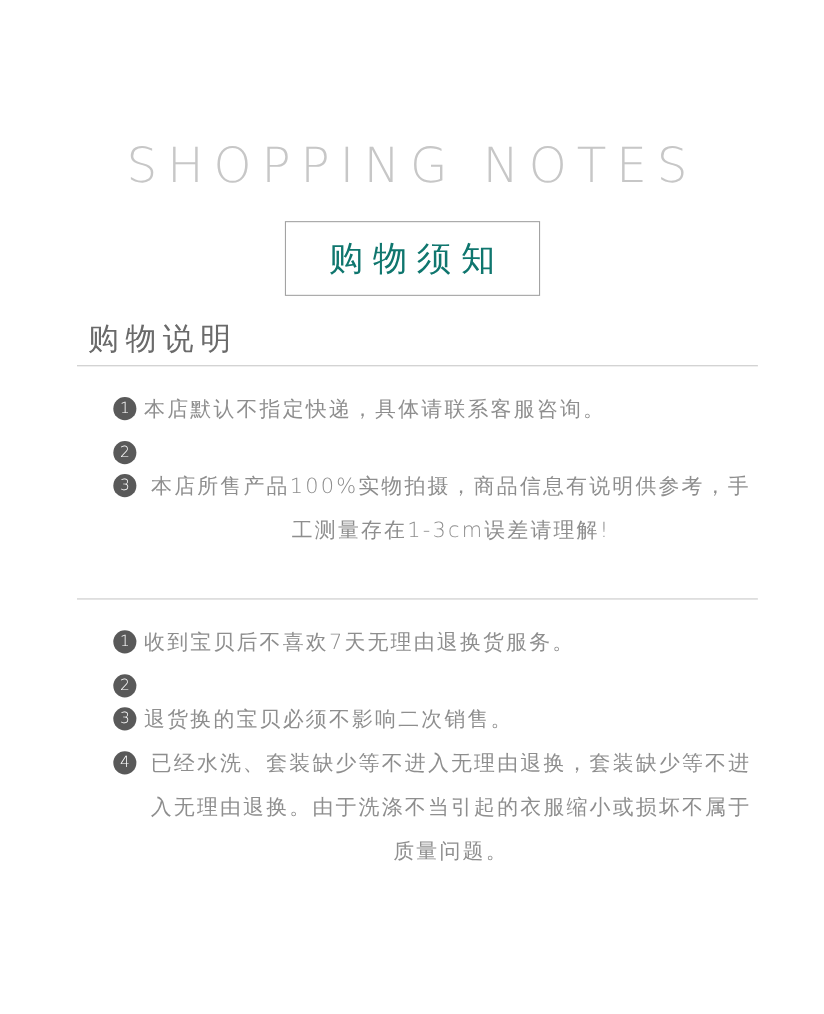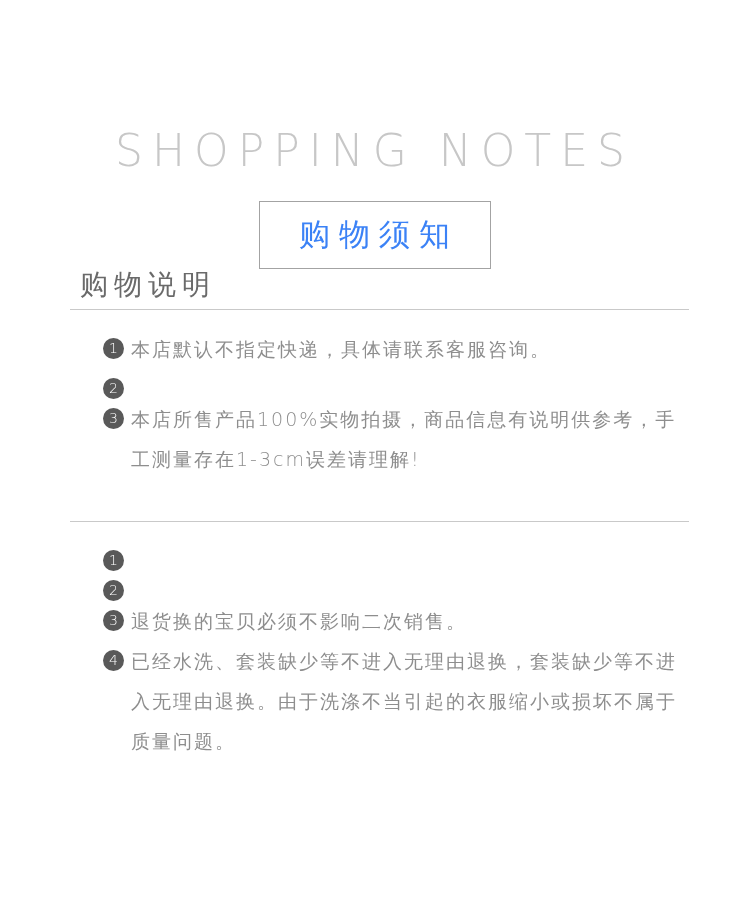--- a/index.html
+++ b/index.html
@@ -27,27 +27,27 @@
     width: 232px;
     height: 68px;
     border: 1.5px solid #a3a3a3;
     margin: 26px auto 0;
     display: flex;
     align-items: center;
     justify-content: center;
   }
   .title-box-label {
     font-size: 31px;
-    color: #3b82f6;
+    color: #0f766e;
     letter-spacing: 9px;
     padding-left: 9px; 
     font-weight: 300;
   }
   section { margin: 0 60px 0 70px; }
-  .sec-shopping { }
+  .sec-shopping { margin-top: 23px; }
   .sec-returns  { margin-top: 42px; }
   .sec-heading {
     margin: 0 0 0 10px;
     font-size: 28px;
     font-weight: 400;
     color: #6a6a6a;
     letter-spacing: 6px;
     line-height: 1.15;
   }
   .sec-rule {
@@ -75,21 +75,21 @@
     height: 21px;
     margin: 9px 7px 0 0;
     border-radius: 50%;
     background: #595959;
     color: #ffffff;
     font-size: 14px;
     line-height: 21px;
     text-align: center;
     letter-spacing: 0;
   }
-  .item-text { max-width: 560px; }
+  .item-text { max-width: 560px; text-align: center; }
 </style>
 </head>
 <body>
 
 <div class="page">
 
   <h1 class="title-en">SHOPPING NOTES</h1>
 
   <div class="title-box">
     <span class="title-box-label">购物须知</span>
@@ -111,20 +111,21 @@
         <span class="item-text">本店所售产品100%实物拍摄，商品信息有说明供参考，手工测量存在1-3cm误差请理解!</span>
       </li>
     </ul>
   </section>
 
   <section class="sec-returns">
     <div class="sec-rule"></div>
     <ul class="items">
       <li class="item">
         <span class="badge">1</span>
+        <span class="item-text">收到宝贝后不喜欢7天无理由退换货服务。</span>
       </li>
       <li class="item">
         <span class="badge">2</span>
       </li>
       <li class="item">
         <span class="badge">3</span>
         <span class="item-text">退货换的宝贝必须不影响二次销售。</span>
       </li>
       <li class="item">
         <span class="badge">4</span>

